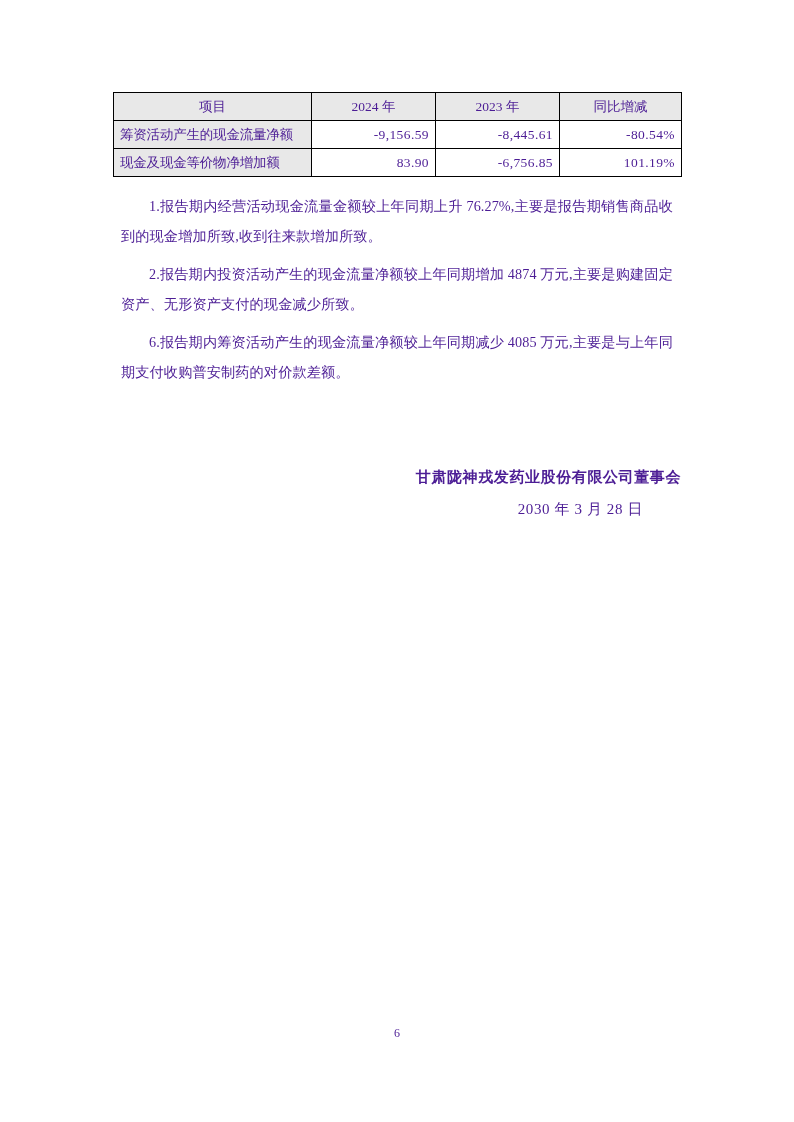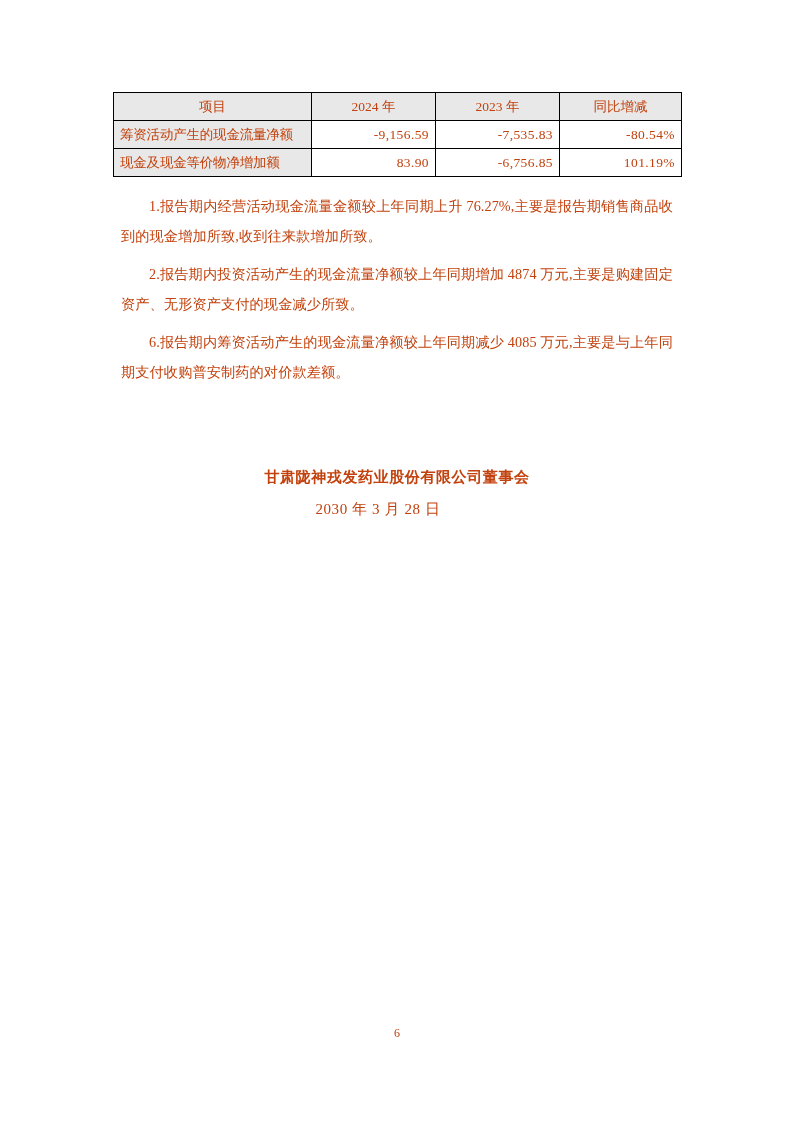--- a/index.html
+++ b/index.html
@@ -7,21 +7,21 @@
     padding: 0;
     background: #ffffff;
   }
   .page {
     position: relative;
     width: 794px;
     height: 1122px;
     margin: 0 auto;
     background: #ffffff;
     font-family: "Liberation Serif", "DejaVu Serif", serif;
-    color: #c2410c;
+    color: #4c1d95;
     box-sizing: border-box;
     overflow: hidden;
   }
   .content {
     position: absolute;
     left: 113px;
     top: 92px;
     width: 568px;
   }
 
@@ -71,21 +71,21 @@
     line-height: 30px;
     text-align: justify;
     text-indent: 28px;
     margin: 8px;
     letter-spacing: 0.1px;
   }
 
   
   .signature {
     margin-top: 74px;
-    text-align: center;
+    text-align: right;
     font-size: 15px;
     line-height: 32px;
   }
   .sig-company {
     font-weight: bold;
     letter-spacing: 0.6px;
   }
   .sig-date {
     letter-spacing: 0.6px;
     padding-right: 38px;
@@ -120,21 +120,21 @@
           <th>项目</th>
           <th>2024 年</th>
           <th>2023 年</th>
           <th>同比增减</th>
         </tr>
       </thead>
       <tbody>
         <tr>
           <td class="label">筹资活动产生的现金流量净额</td>
           <td class="num">-9,156.59</td>
-          <td class="num">-7,535.83</td>
+          <td class="num">-8,445.61</td>
           <td class="num">-80.54%</td>
         </tr>
         <tr>
           <td class="label">现金及现金等价物净增加额</td>
           <td class="num">83.90</td>
           <td class="num">-6,756.85</td>
           <td class="num">101.19%</td>
         </tr>
       </tbody>
     </table>

